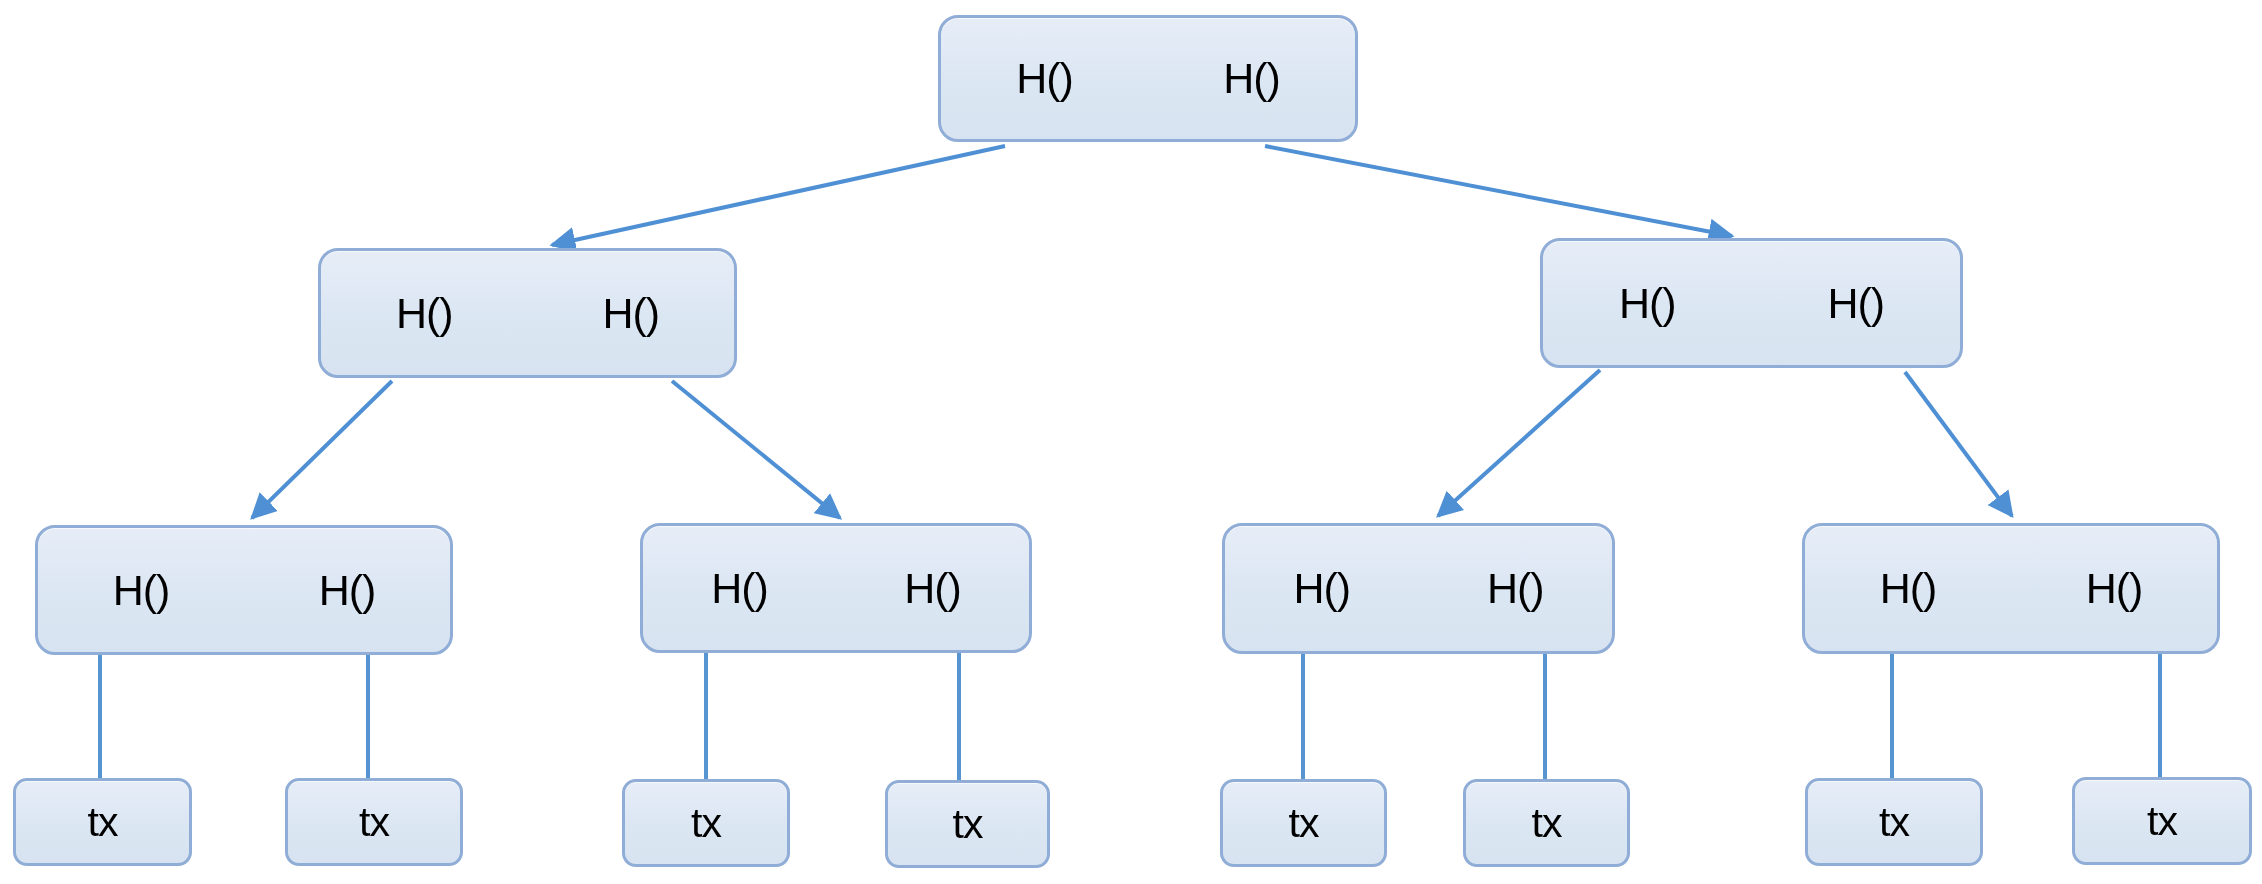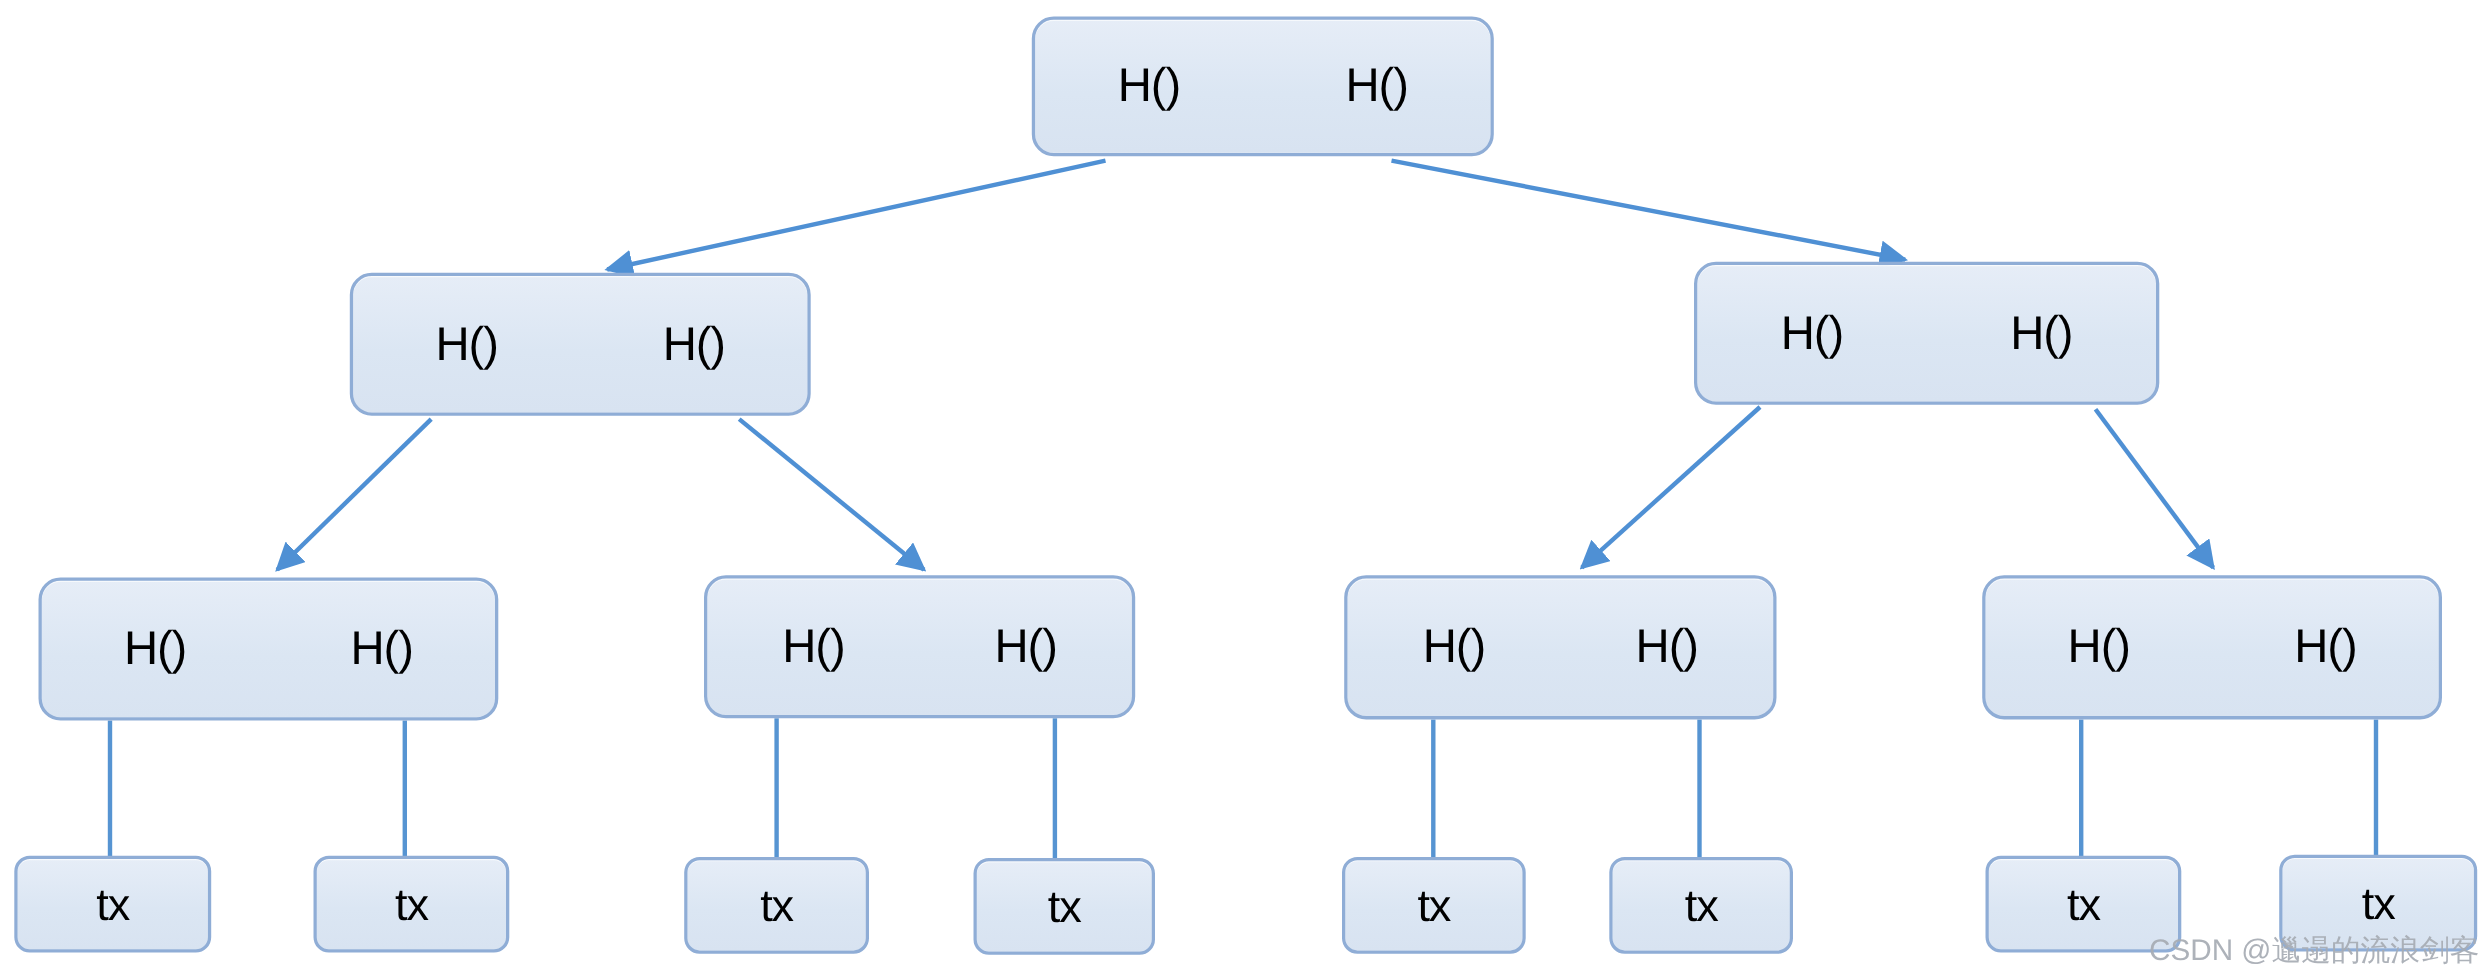--- a/index.html
+++ b/index.html
@@ -135,15 +135,14 @@
   <div class="node leaf-node" style="left:1463px; top:779px; width:167px; height:88px;">
     <span class="leaf-label">tx</span>
   </div>
   <div class="node leaf-node" style="left:1805px; top:778px; width:178px; height:88px;">
     <span class="leaf-label">tx</span>
   </div>
   <div class="node leaf-node" style="left:2072px; top:777px; width:180px; height:88px;">
     <span class="leaf-label">tx</span>
   </div>
 
-  <div class="watermark">CSDN @邋遢的流浪剑客</div>
 
 </div>
 
 </body></html>

